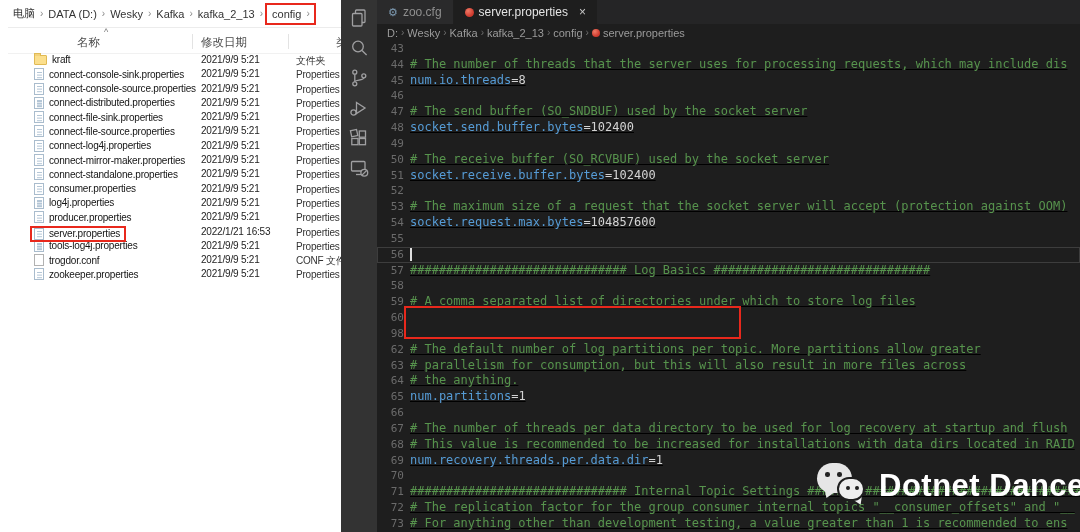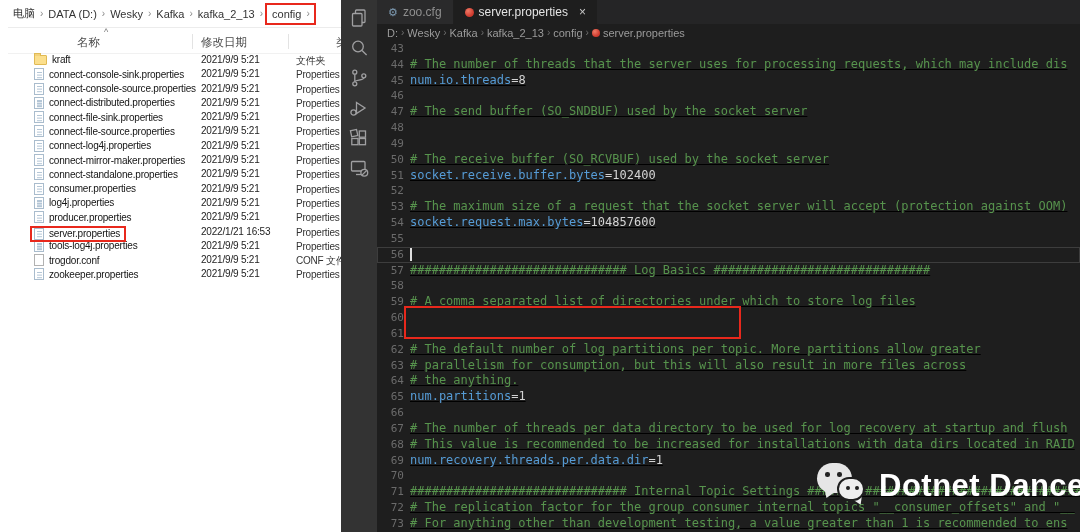--- a/index.html
+++ b/index.html
@@ -335,34 +335,34 @@
           <span class="reddot small"></span>
           <span class="cr-item">server.properties</span>
         </div>
       <div class="code">
         <div class="linebox"></div>
       <div class="cline"><span class="lnum">43</span><span class="ltext"></span></div>
           <div class="cline"><span class="lnum">44</span><span class="ltext"><span class="seg c"># The number of threads that the server uses for processing requests, which may include dis</span></span></div>
           <div class="cline"><span class="lnum">45</span><span class="ltext"><span class="seg k">num.io.threads</span><span class="seg p">=8</span></span></div>
           <div class="cline"><span class="lnum">46</span><span class="ltext"></span></div>
           <div class="cline"><span class="lnum">47</span><span class="ltext"><span class="seg c"># The send buffer (SO_SNDBUF) used by the socket server</span></span></div>
-          <div class="cline"><span class="lnum">48</span></div>
+          <div class="cline"><span class="lnum">48</span><span class="ltext"><span class="seg k">socket.send.buffer.bytes</span><span class="seg p">=102400</span></span></div>
           <div class="cline"><span class="lnum">49</span><span class="ltext"></span></div>
           <div class="cline"><span class="lnum">50</span><span class="ltext"><span class="seg c"># The receive buffer (SO_RCVBUF) used by the socket server</span></span></div>
           <div class="cline"><span class="lnum">51</span><span class="ltext"><span class="seg k">socket.receive.buffer.bytes</span><span class="seg p">=102400</span></span></div>
           <div class="cline"><span class="lnum">52</span><span class="ltext"></span></div>
           <div class="cline"><span class="lnum">53</span><span class="ltext"><span class="seg c"># The maximum size of a request that the socket server will accept (protection against OOM)</span></span></div>
           <div class="cline"><span class="lnum">54</span><span class="ltext"><span class="seg k">socket.request.max.bytes</span><span class="seg p">=104857600</span></span></div>
           <div class="cline"><span class="lnum">55</span><span class="ltext"></span></div>
           <div class="cline curline"><span class="lnum">56</span><span class="ltext"></span><span class="caret"></span></div>
           <div class="cline"><span class="lnum">57</span><span class="ltext"><span class="seg c">############################## Log Basics ##############################</span></span></div>
           <div class="cline"><span class="lnum">58</span><span class="ltext"></span></div>
           <div class="cline"><span class="lnum">59</span><span class="ltext"><span class="seg c"># A comma separated list of directories under which to store log files</span></span></div>
           <div class="cline"><span class="lnum">60</span></div>
-          <div class="cline"><span class="lnum">61</span><span class="ltext"></span></div>
+          <div class="cline"><span class="lnum">98</span><span class="ltext"></span></div>
           <div class="cline"><span class="lnum">62</span><span class="ltext"><span class="seg c"># The default number of log partitions per topic. More partitions allow greater</span></span></div>
           <div class="cline"><span class="lnum">63</span><span class="ltext"><span class="seg c"># parallelism for consumption, but this will also result in more files across</span></span></div>
           <div class="cline"><span class="lnum">64</span><span class="ltext"><span class="seg c"># the anything.</span></span></div>
           <div class="cline"><span class="lnum">65</span><span class="ltext"><span class="seg k">num.partitions</span><span class="seg p">=1</span></span></div>
           <div class="cline"><span class="lnum">66</span><span class="ltext"></span></div>
           <div class="cline"><span class="lnum">67</span><span class="ltext"><span class="seg c"># The number of threads per data directory to be used for log recovery at startup and flush</span></span></div>
           <div class="cline"><span class="lnum">68</span><span class="ltext"><span class="seg c"># This value is recommended to be increased for installations with data dirs located in RAID</span></span></div>
           <div class="cline"><span class="lnum">69</span><span class="ltext"><span class="seg k">num.recovery.threads.per.data.dir</span><span class="seg p">=1</span></span></div>
           <div class="cline"><span class="lnum">70</span><span class="ltext"></span></div>
           <div class="cline"><span class="lnum">71</span><span class="ltext"><span class="seg c">############################## Internal Topic Settings ########################################</span></span></div>

